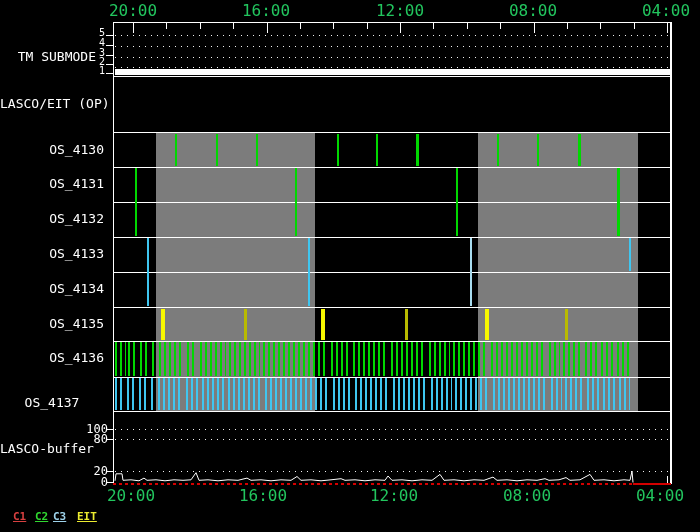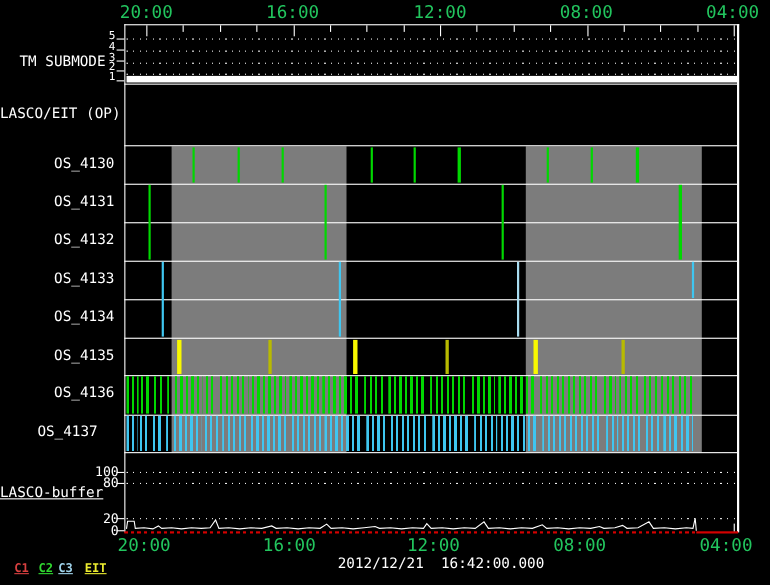--- a/index.html
+++ b/index.html
@@ -161,30 +161,29 @@
   <div id="row-labels">
       <div class="lbl" style="left: 0px; top: 50px; width: 96px; text-align: right;">TM SUBMODE</div>
       <div class="lbl" style="left: 0px; top: 97px; width: 104px; text-align: right;">LASCO/EIT (OP)</div>
       <div class="lbl" style="left: 0px; top: 143px; width: 104px; text-align: right;">OS_4130</div>
       <div class="lbl" style="left: 0px; top: 177px; width: 104px; text-align: right;">OS_4131</div>
       <div class="lbl" style="left: 0px; top: 212px; width: 104px; text-align: right;">OS_4132</div>
       <div class="lbl" style="left: 0px; top: 247px; width: 104px; text-align: right;">OS_4133</div>
       <div class="lbl" style="left: 0px; top: 282px; width: 104px; text-align: right;">OS_4134</div>
       <div class="lbl" style="left: 0px; top: 317px; width: 104px; text-align: right;">OS_4135</div>
       <div class="lbl" style="left: 0px; top: 351px; width: 104px; text-align: right;">OS_4136</div>
-      <div class="lbl" style="left: 0px; top: 386px; width: 104px; text-align: left; padding-left: 34px;">OS_4137</div>
-      <div class="lbl" style="left: 0px; top: 442px; width: 88px; text-align: right; text-decoration: underline;">LASCO-buffer</div>
+      <div class="lbl" style="left: 0px; top: 396px; width: 104px; text-align: center;">OS_4137</div>
+      <div class="lbl" style="left: 0px; top: 442px; width: 88px; text-align: right;">LASCO-buffer</div>
     </div>
   <div id="bottom-axis-labels">
       <div class="tick-lbl" style="left: 131px; top: 489px;">20:00</div>
       <div class="tick-lbl" style="left: 263px; top: 489px;">16:00</div>
       <div class="tick-lbl" style="left: 394px; top: 489px;">12:00</div>
       <div class="tick-lbl" style="left: 527px; top: 489px;">08:00</div>
       <div class="tick-lbl" style="left: 660px; top: 489px;">04:00</div>
     </div>
-  <div id="date-label">2012/12/21  16:42:00.000</div>
   <div id="legend">
       <div class="legend-item" style="left: 13px; color: rgb(216, 64, 64);">C1</div>
       <div class="legend-item" style="left: 35px; color: rgb(48, 216, 48);">C2</div>
       <div class="legend-item" style="left: 53px; color: rgb(158, 210, 234);">C3</div>
       <div class="legend-item" style="left: 77px; color: rgb(236, 236, 48);">EIT</div>
     </div>
 </div>
 
 </body></html>

